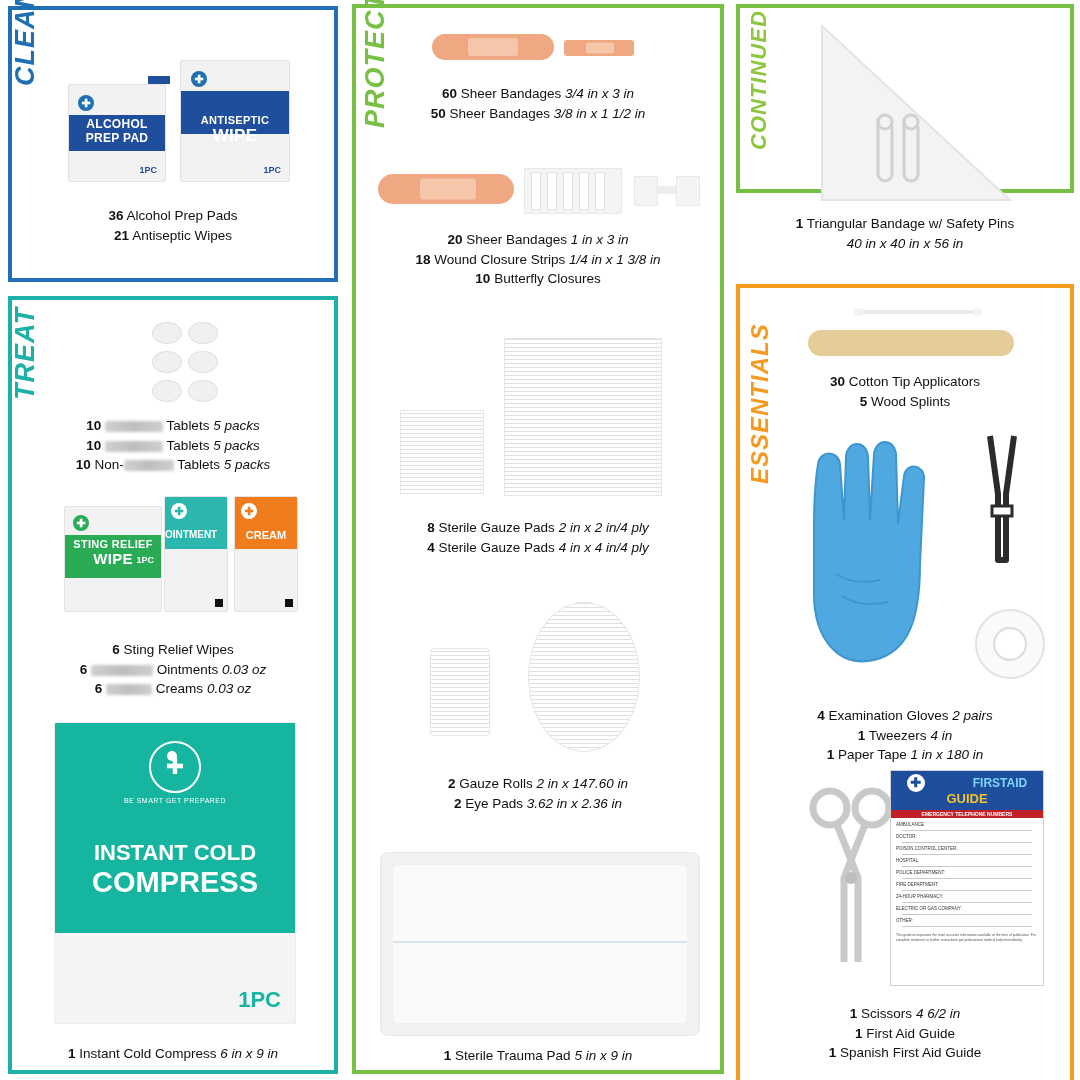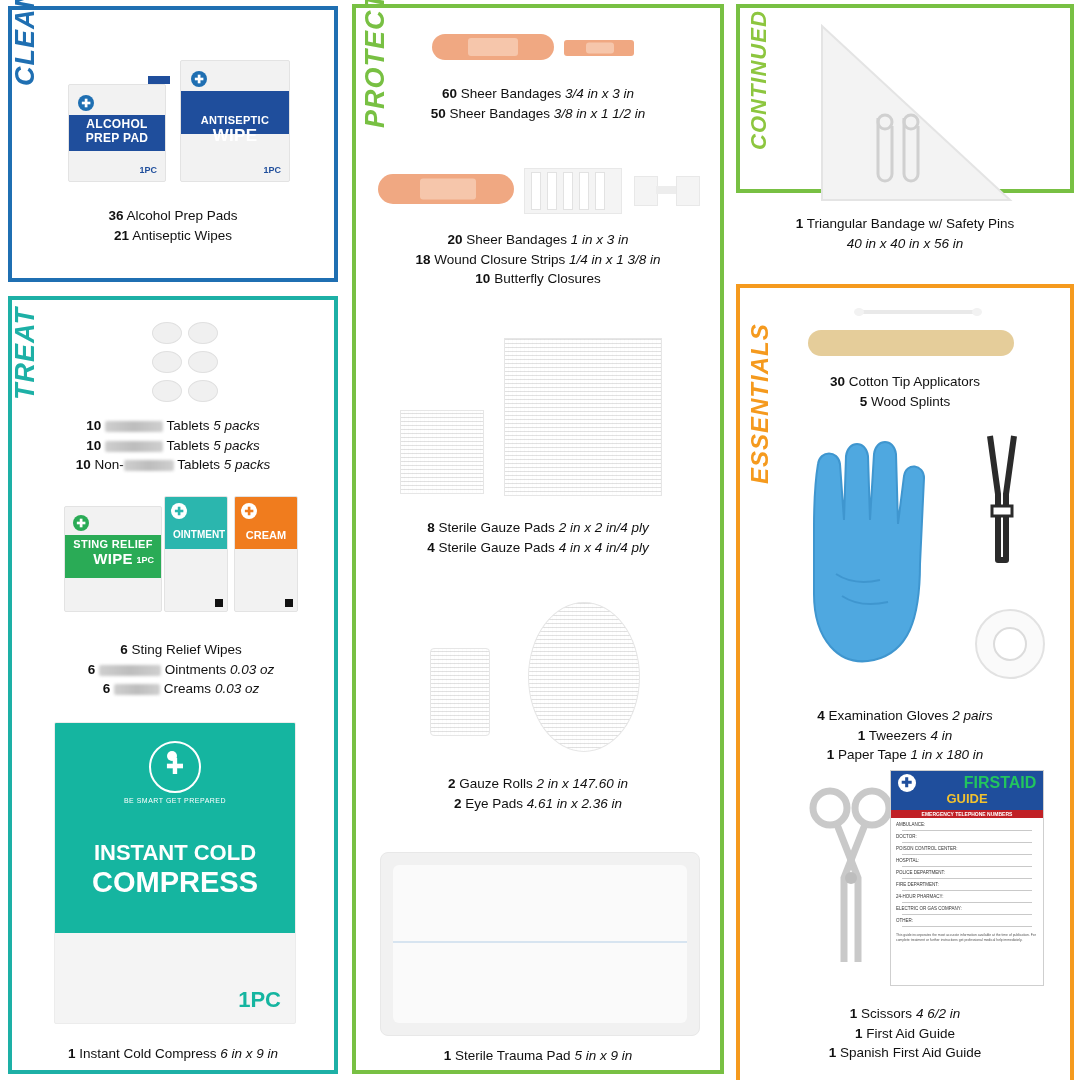--- a/index.html
+++ b/index.html
@@ -242,32 +242,32 @@
       <div class="pkt-band" style="top:28px; height:40px; background:#2aab56; font-size:11px; padding-top:3px;">
         <div>STING RELIEF</div>
         <div style="font-size:15px;">WIPE</div>
       </div>
       <div class="pc" style="right:7px; top:48px; color:#fff;">1PC</div>
     </div>
 
     <div class="pkt" style="left:152px; top:196px; width:62px; height:114px;">
       <div style="position:absolute;left:0;top:0;right:0;height:52px;background:#2bb6ae;"></div>
       <div class="cross-badge" style="left:6px; top:6px; background:#fff; color:#2bb6ae;">✚</div>
-      <div style="position:absolute;left:0;right:16px;top:32px;color:#fff;font-weight:bold;font-size:10px;text-align:left;padding-left:8px;">OINTMENT</div>
+      <div style="position:absolute;left:0;right:16px;top:32px;color:#fff;font-weight:bold;font-size:10px;text-align:left;">OINTMENT</div>
       <div style="position:absolute;right:4px;bottom:4px;width:8px;height:8px;background:#111;"></div>
     </div>
 
     <div class="pkt" style="left:222px; top:196px; width:62px; height:114px;">
       <div style="position:absolute;left:0;top:0;right:0;height:52px;background:#f07c1e;"></div>
       <div class="cross-badge" style="left:6px; top:6px; background:#fff; color:#f07c1e;">✚</div>
       <div style="position:absolute;left:0;right:0;top:32px;color:#fff;font-weight:bold;font-size:11px;text-align:center;">CREAM</div>
       <div style="position:absolute;right:4px;bottom:4px;width:8px;height:8px;background:#111;"></div>
     </div>
 
-    <div class="cap-block caption" style="top:340px;padding-left:8px;">
+    <div class="cap-block caption" style="top:340px;">
       <div>
         <span class="qty">6</span>
         <span class="name">Sting Relief Wipes</span>
       </div>
       <div>
         <span class="qty">6</span>
         <span class="blur" style="width:62px;">x</span>
         <span class="name">Ointments</span>
         <span class="dim">0.03 oz</span>
       </div>
@@ -376,21 +376,21 @@
 
     <div class="cap-block caption" style="top:766px;">
       <div>
         <span class="qty">2</span>
         <span class="name">Gauze Rolls</span>
         <span class="dim">2 in x 147.60 in</span>
       </div>
       <div>
         <span class="qty">2</span>
         <span class="name">Eye Pads</span>
-        <span class="dim">4.61 in x 2.36 in</span>
+        <span class="dim">3.62 in x 2.36 in</span>
       </div>
     </div>
 
     <div class="art" style="left:24px; top:844px; width:318px; height:182px; background:#f1f1f1; border:1px solid #e8e8e8; border-radius:8px;">
       <div style="position:absolute;left:12px;top:12px;right:12px;bottom:12px;background:#fafafa;border-radius:6px;"></div>
       <div style="position:absolute;left:12px;right:12px;top:88px;height:2px;background:#d7e4f0;"></div>
     </div>
 
     <div class="cap-block caption" style="top:1038px;">
       <div>
@@ -489,21 +489,21 @@
       <circle cx="76" cy="22" r="17" fill="none" stroke="#c9c9c9" stroke-width="7"></circle>
       <path d="M40 36 L62 92 L62 176" fill="none" stroke="#c9c9c9" stroke-width="7"></path>
       <path d="M70 36 L48 92 L48 176" fill="none" stroke="#c9c9c9" stroke-width="7"></path>
       <circle cx="55" cy="92" r="6" fill="#bdbdbd"></circle>
     </svg>
 
     <div class="guide" style="left:150px; top:482px; width:152px; height:214px;">
       <div class="guide-head" style="height:36px; padding-top:3px;">
         <div style="display:flex; align-items:center; justify-content:center; gap:4px;">
           <span style="width:18px;height:18px;border-radius:50%;background:#fff;color:#1f4e9c;font-size:13px;line-height:18px;">✚</span>
-          <span style="font-size:16px;color:#22c55e;margin-left:44px;">FIRSTAID</span>
+          <span style="font-size:12px;color:#7dd3fc;margin-left:44px;">FIRSTAID</span>
         </div>
         <div style="font-size:13px; color:#f2c230; margin-top:-1px;">GUIDE</div>
       </div>
       <div style="background:#c02026; color:#fff; font-size:5px; text-align:center; padding:1px 0; font-weight:bold;">EMERGENCY TELEPHONE NUMBERS</div>
       <div style="padding:4px 5px 0;">
         <div style="font-size:4.5px; color:#333;">
           <div><span>AMBULANCE:</span></div>
             <div class="guide-line"></div>
           <div><span>DOCTOR:</span></div>
             <div class="guide-line"></div>

